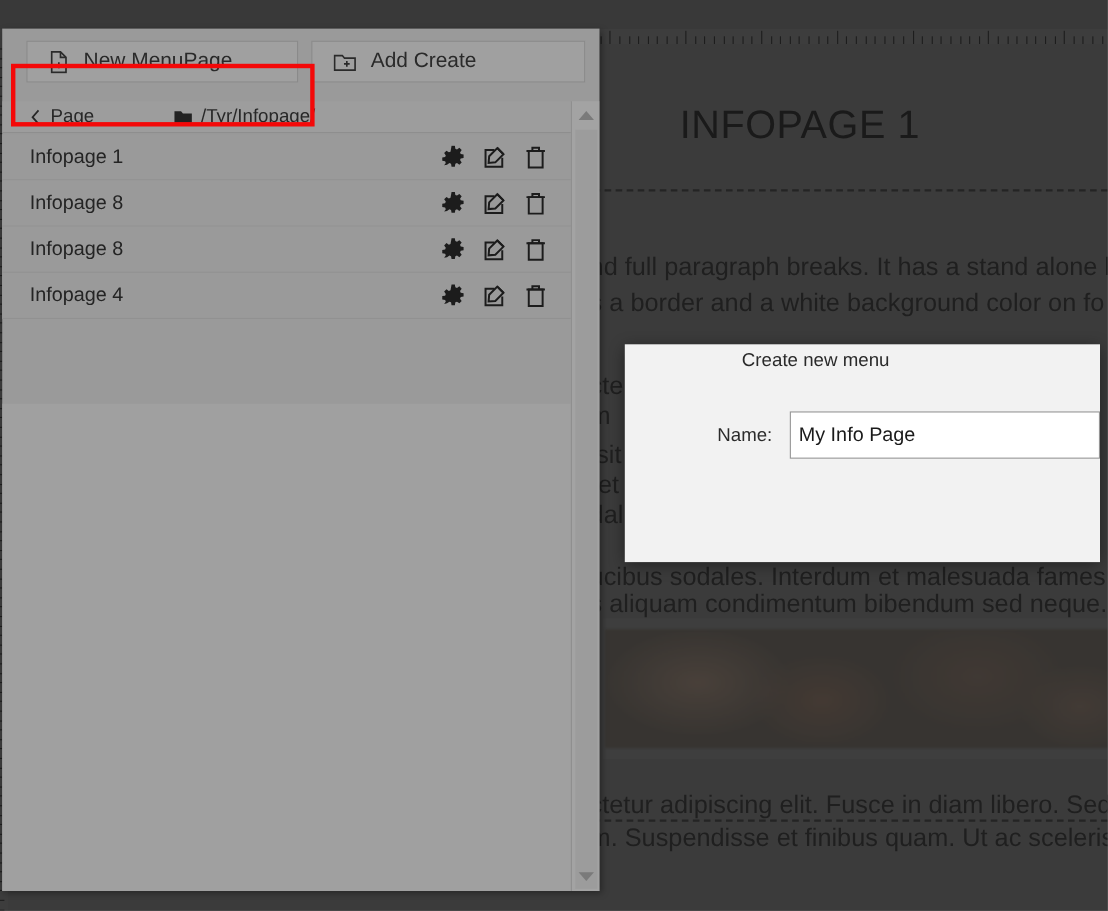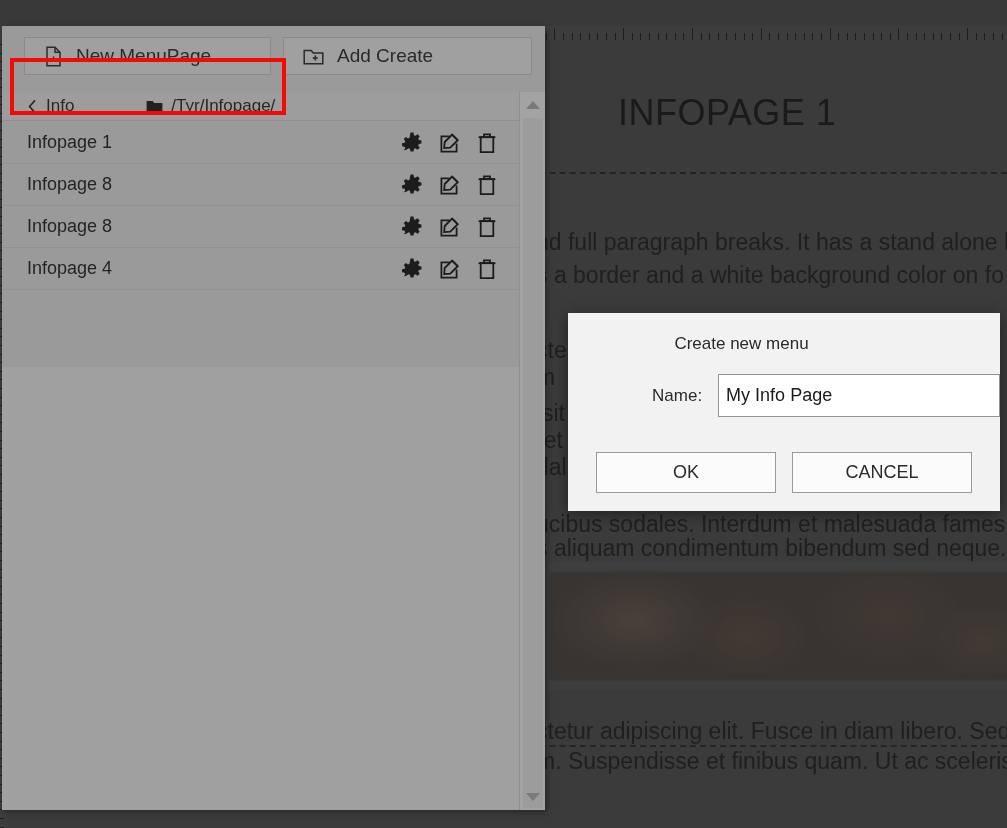--- a/index.html
+++ b/index.html
@@ -269,21 +269,21 @@
   .dialog {
     position: absolute;
     left: 568px; top: 313px;
     width: 432px; height: 198px;
     background: #f2f2f2;
     box-shadow: 0 3px 14px rgba(0,0,0,0.45);
     z-index: 60;
   }
   .dialog-title {
     position: absolute;
-    left: 0; top: 21px;
+    left: 0; top: 5px;
     width: 347px;
     text-align: center;
     font-size: 17px;
     color: #2a2a2a;
   }
   .dialog-field-row {
     position: absolute;
     left: 0; top: 61px;
     width: 432px;
     display: flex;
@@ -626,21 +626,21 @@
       </div>
     </div>
 
     <div class="panel-breadcrumb">
       <div class="bc-back">
         <span>
           <svg width="9" height="15" viewBox="0 0 9 15" fill="none" stroke="#272727" stroke-width="1.6">
             <polyline points="7,1.4 1.6,7.5 7,13.6"></polyline>
           </svg>
         </span>
-        <span>Info</span>
+        <span>Page</span>
       </div>
       <div class="bc-path">
         <span>
           <svg width="17" height="14" viewBox="0 0 17 14" fill="#222">
             <path d="M0.6 2.1h6l1.7 2h8.1v8.6H0.6z"></path>
           </svg>
         </span>
         <span>/Tyr/Infopage/</span>
       </div>
     </div>
@@ -764,20 +764,16 @@
   </div>
 
   <div class="dialog">
     <div class="dialog-title">Create new menu</div>
 
     <div class="dialog-field-row">
       <div class="dialog-label">Name:</div>
       <input class="dialog-input" type="text" value="My Info Page" style="">
     </div>
 
-    <div class="dialog-buttons">
-      <button class="dialog-btn">OK</button>
-      <button class="dialog-btn">CANCEL</button>
-    </div>
   </div>
   <div class="caret"></div>
 
 </div>
 
 </body></html>

